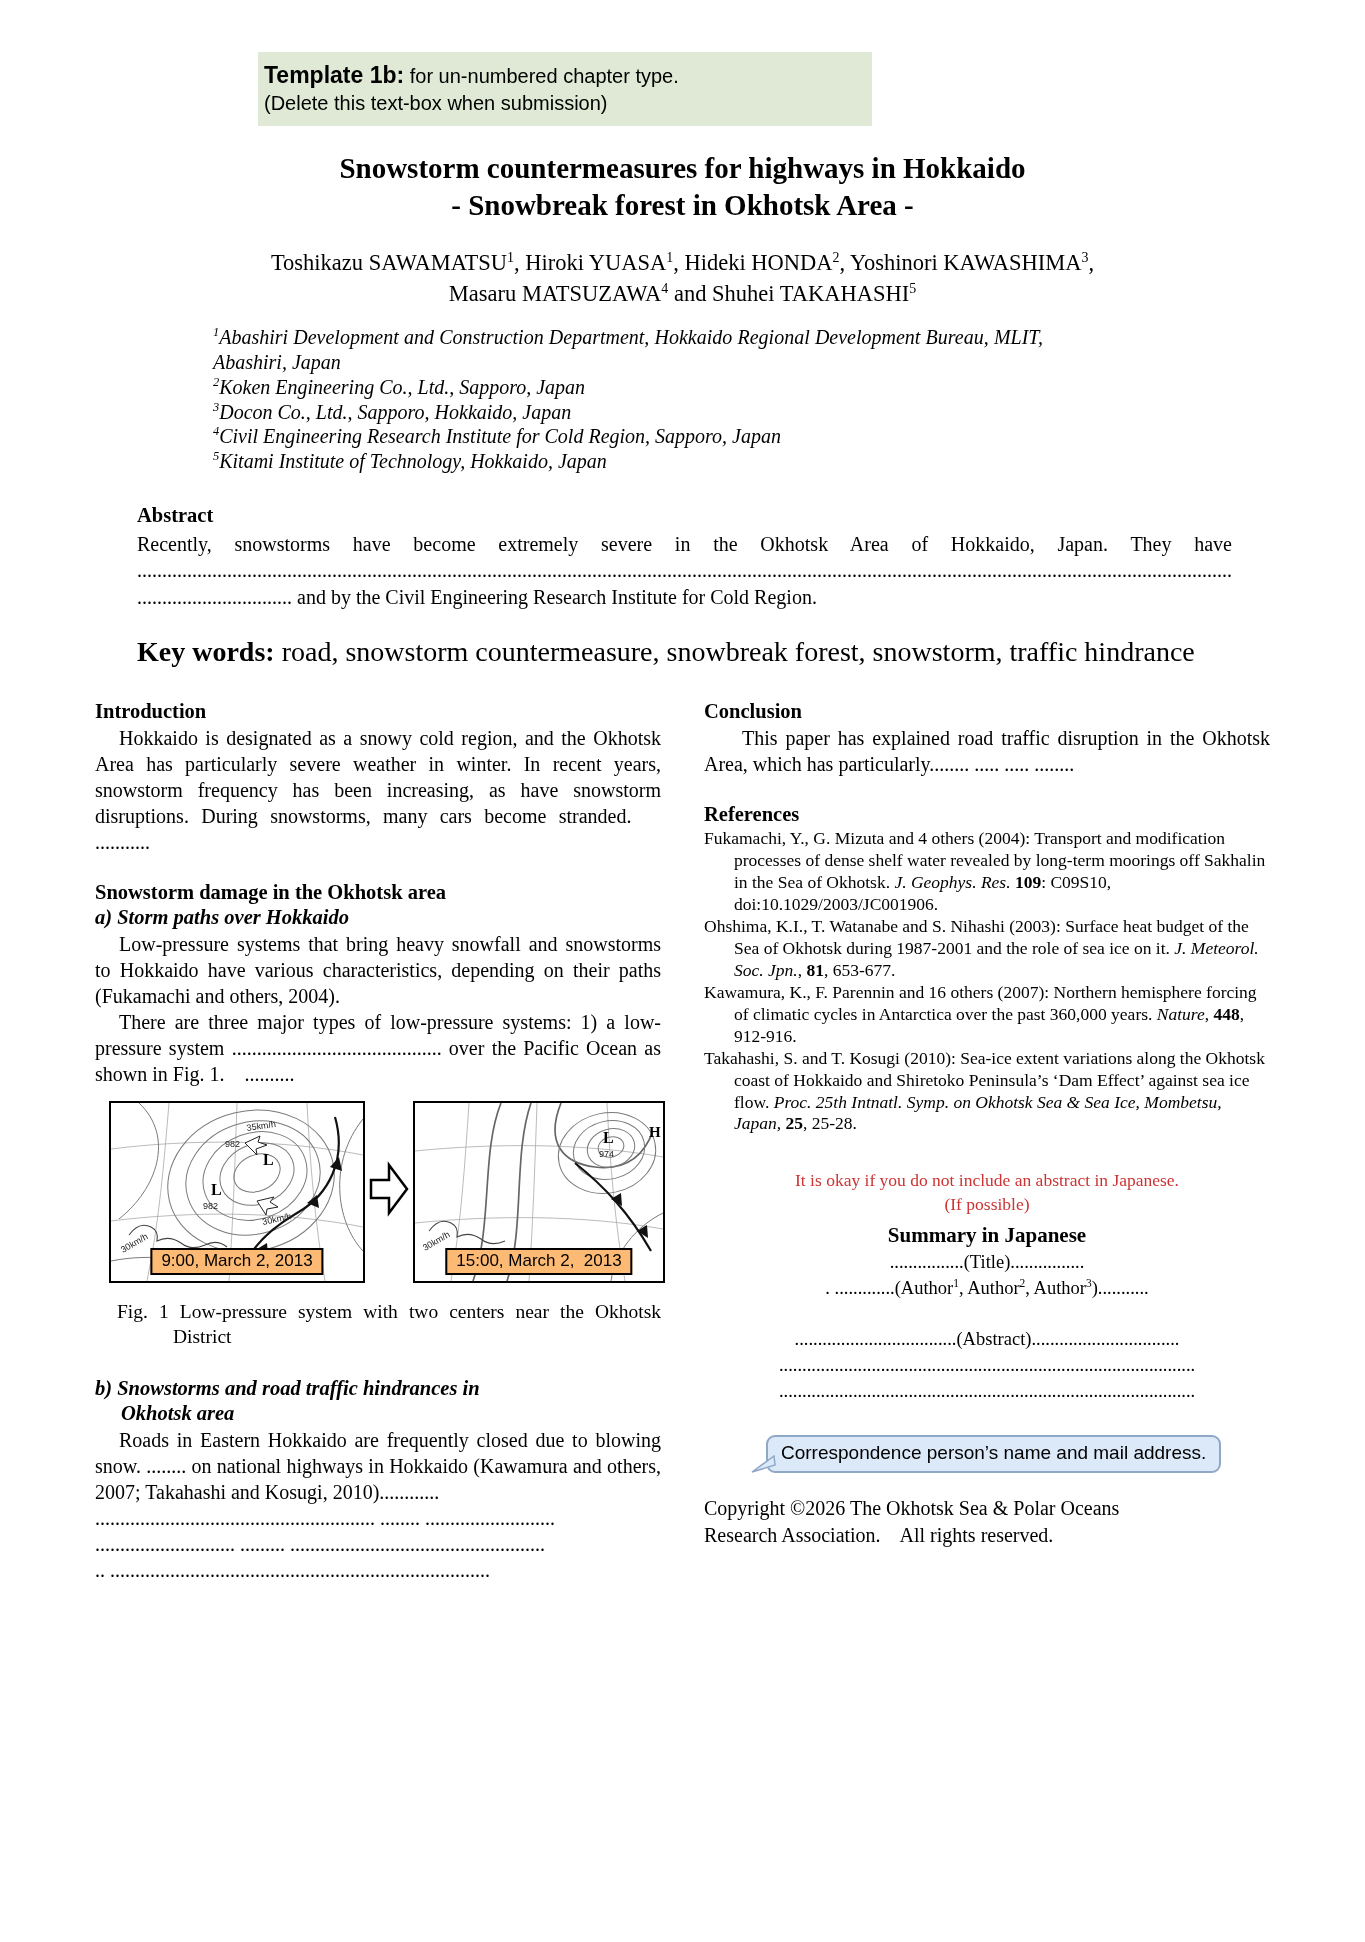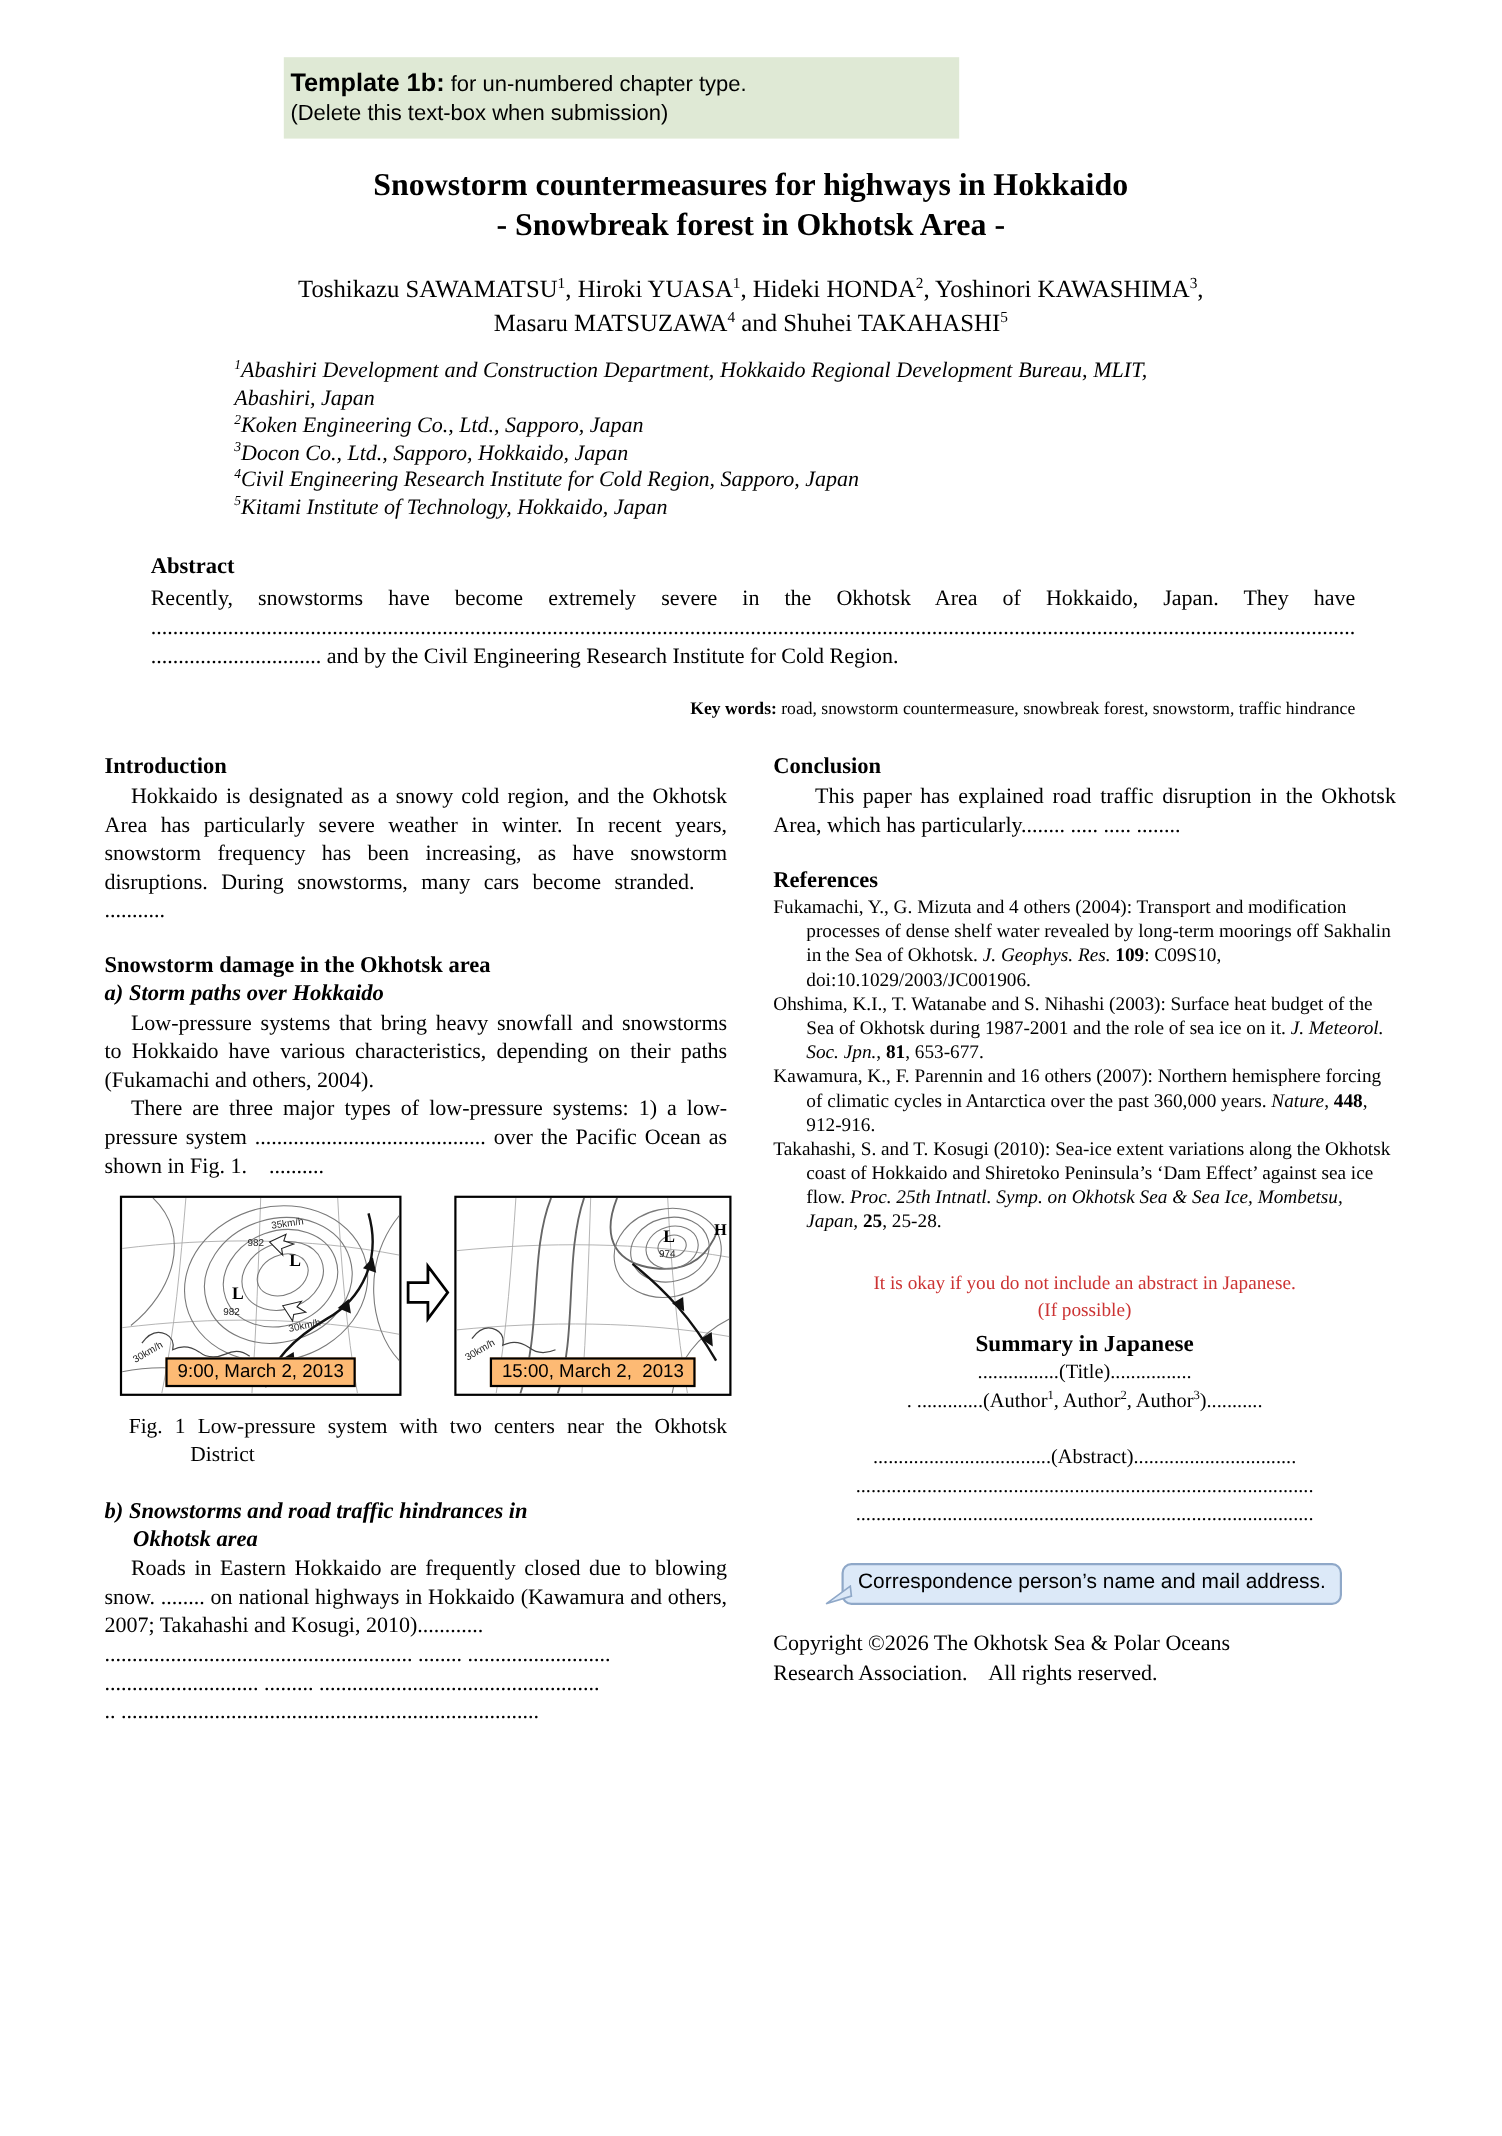--- a/index.html
+++ b/index.html
@@ -27,23 +27,23 @@
   .rs-sup{vertical-align:super;font-size:0.62em;line-height:0;}
   .rs-b{font-weight:bold;}
   .rs-i{font-style:italic;}
   
   .abstract{margin-top:30px;margin-left:42px;margin-right:38px;}
   .abstract .h{margin-bottom:4px;}
   .h{font-weight:bold;font-size:20.5px;}
   .just{text-align:justify;}
   .wrapany{overflow-wrap:anywhere;}
   .abstract p{margin:0;font-size:20px;line-height:1.32;}
-  .keywords{margin:26px 38px 0 22px;font-size:16px;text-align:right;}
-  
-  .columns{margin-top:30px;display:flex;gap:42px;align-items:flex-start;}
+  .keywords{margin:26px 38px 0 42px;font-size:28px;}
+  
+  .columns{margin-top:30px;display:flex;gap:42px;align-items:flex-start;justify-content:space-between;}
   .col{width:566px;font-size:20px;line-height:1.30;}
   .col p{margin:0;}
   .ind{text-indent:24px;}
   .indc{text-indent:38px;}
   .sp{margin-top:24px;}
   .hi-sub{font-weight:bold;font-style:italic;font-size:20.5px;line-height:1.25;}
   .hi-sub .b2{padding-left:26px;}
   .sp2{margin-top:26px;}
   .dotline{margin-top:4px;margin-bottom:14px;overflow-wrap:anywhere;}
   

